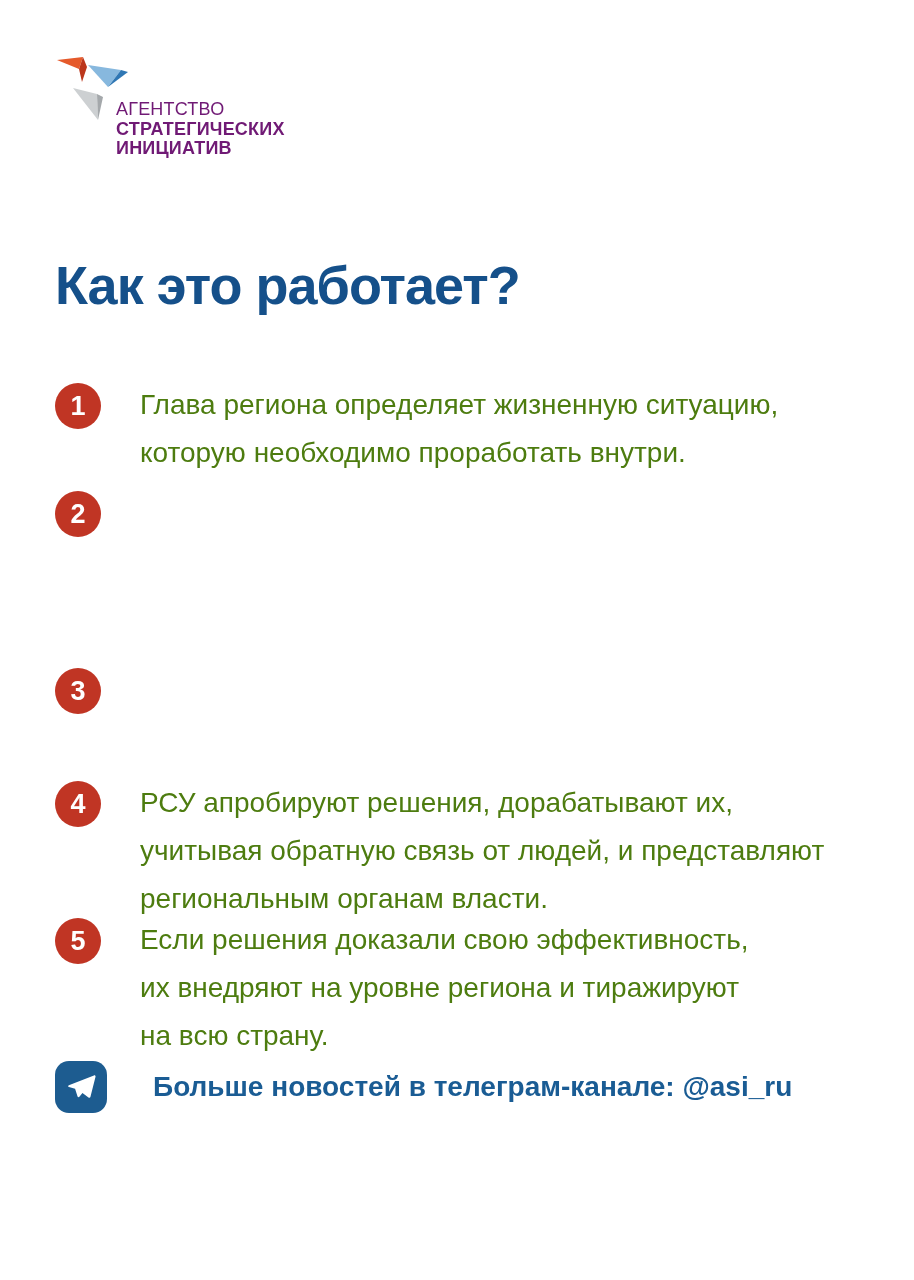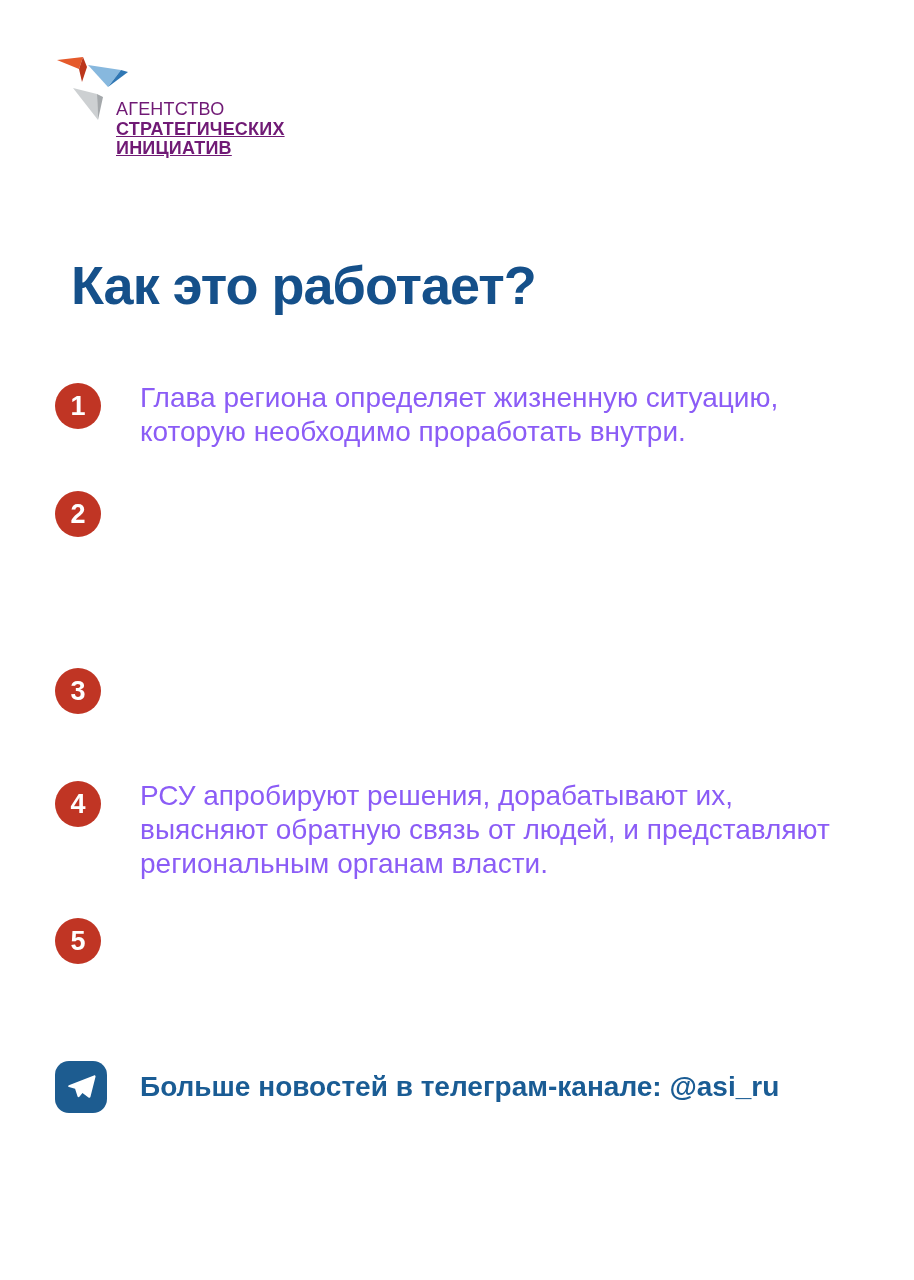--- a/index.html
+++ b/index.html
@@ -16,66 +16,66 @@
 
   
   .logo-block { position: absolute; left: 57px; top: 57px; }
   .logo-mark { position: absolute; left: 0; top: 0; width: 72px; height: 64px; }
   .logo-text {
     position: absolute; left: 59px; top: 43px;
     color: #701a75; font-size: 18px; line-height: 19.5px;
     letter-spacing: 0.2px; white-space: nowrap;
   }
   .logo-text .lt1 { font-weight: normal; }
-  .logo-text .lt2, .logo-text .lt3 { font-weight: bold; text-decoration: underline; }
+  .logo-text .lt2, .logo-text .lt3 { font-weight: bold; }
 
   
   .page-title {
     position: absolute; left: 55px; top: 254px;
     color: #15508a; font-size: 54px; font-weight: bold;
-    letter-spacing: -1px; white-space: nowrap; margin-left: 16px;
+    letter-spacing: -1px; white-space: nowrap;
   }
 
   
   .step { position: absolute; left: 55px; display: flex; align-items: flex-start; width: 820px; }
   .step-1 { top: 381px; }
   .step-2 { top: 489px; }
   .step-3 { top: 666px; }
   .step-4 { top: 779px; }
   .step-5 { top: 916px; }
   .step-badge {
     flex: 0 0 auto;
     width: 46px; height: 46px; margin-top: 2px;
     border-radius: 50%;
     background: #c03524;
     color: #ffffff; font-size: 27px; font-weight: bold;
     display: flex; align-items: center; justify-content: center;
   }
   .step-text {
     margin-left: 39px;
-    color: #8b5cf6; font-size: 28px; line-height: 34px;
+    color: #4d7c0f; font-size: 28px; line-height: 48px;
     white-space: pre-line;
   }
 
   
   .footer-link {
     position: absolute; left: 55px; top: 1061px;
     display: flex; align-items: center;
     text-decoration: none; cursor: pointer;
   }
   .tg-icon {
     flex: 0 0 auto;
     width: 52px; height: 52px;
     border-radius: 14px;
     background: #1d5c90;
     display: flex; align-items: center; justify-content: center;
   }
   .tg-icon svg { width: 32px; height: 32px; }
   .footer-text {
-    margin-left: 33px;
+    margin-left: 46px;
     color: #1a5c94; font-size: 28px; font-weight: bold;
     white-space: nowrap;
   }
 </style>
 </head>
 <body>
 
 <div class="page">
 
   <div class="logo-block">
@@ -106,26 +106,29 @@
     <div class="step-badge">2</div>
   </div>
 
   <div class="step step-3">
     <div class="step-badge">3</div>
   </div>
 
   <div class="step step-4">
     <div class="step-badge">4</div>
     <div class="step-text">РСУ апробируют решения, дорабатывают их,
-выясняют обратную связь от людей, и представляют
+учитывая обратную связь от людей, и представляют
 региональным органам власти.</div>
   </div>
 
   <div class="step step-5">
     <div class="step-badge">5</div>
+    <div class="step-text">Если решения доказали свою эффективность,
+их внедряют на уровне региона и тиражируют
+на всю страну.</div>
   </div>
 
   <div class="footer-link">
     <div class="tg-icon">
       <svg viewBox="0 0 24 24" xmlns="http://www.w3.org/2000/svg" aria-hidden="true">
         <path d="M21.7 3.3 2.9 10.6c-.75.3-.72 1.1.06 1.34l4.6 1.45 1.8 5.6c.24.72.95.85 1.44.28l2.3-2.7 4.5 3.3c.6.44 1.34.12 1.5-.62L22.9 4.4c.18-.84-.5-1.4-1.2-1.1z" fill="#ffffff"></path>
       </svg>
     </div>
     <div class="footer-text">Больше новостей в телеграм-канале: @asi_ru</div>
   </div>

